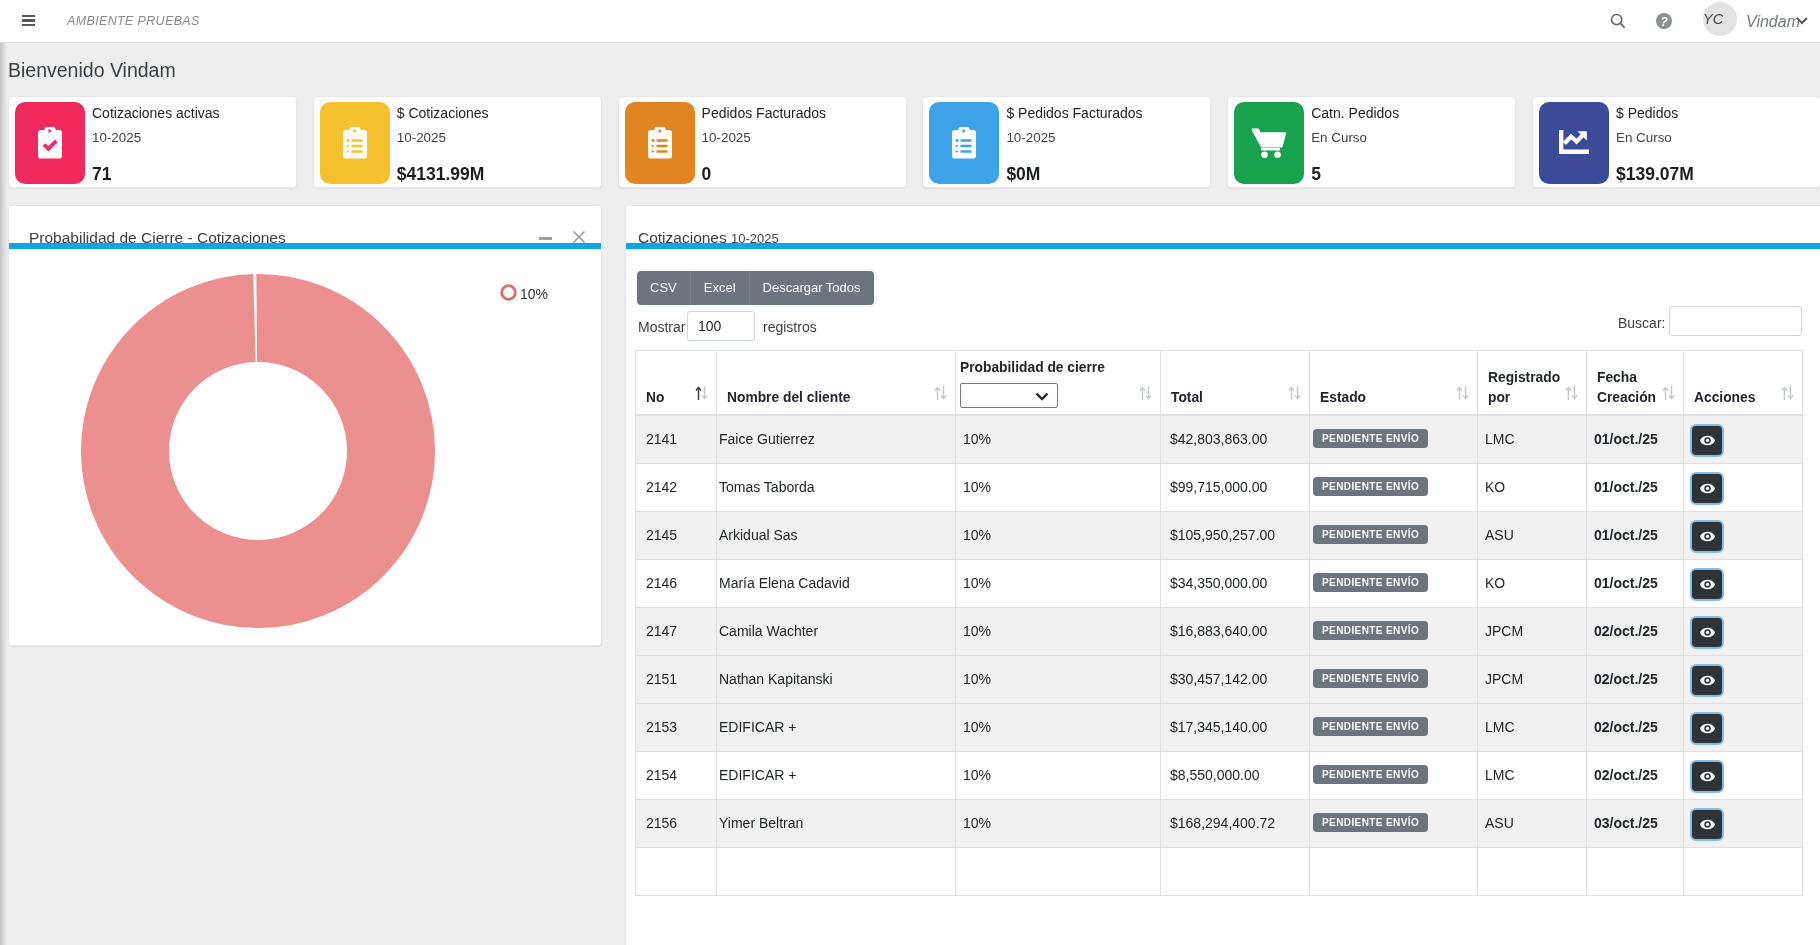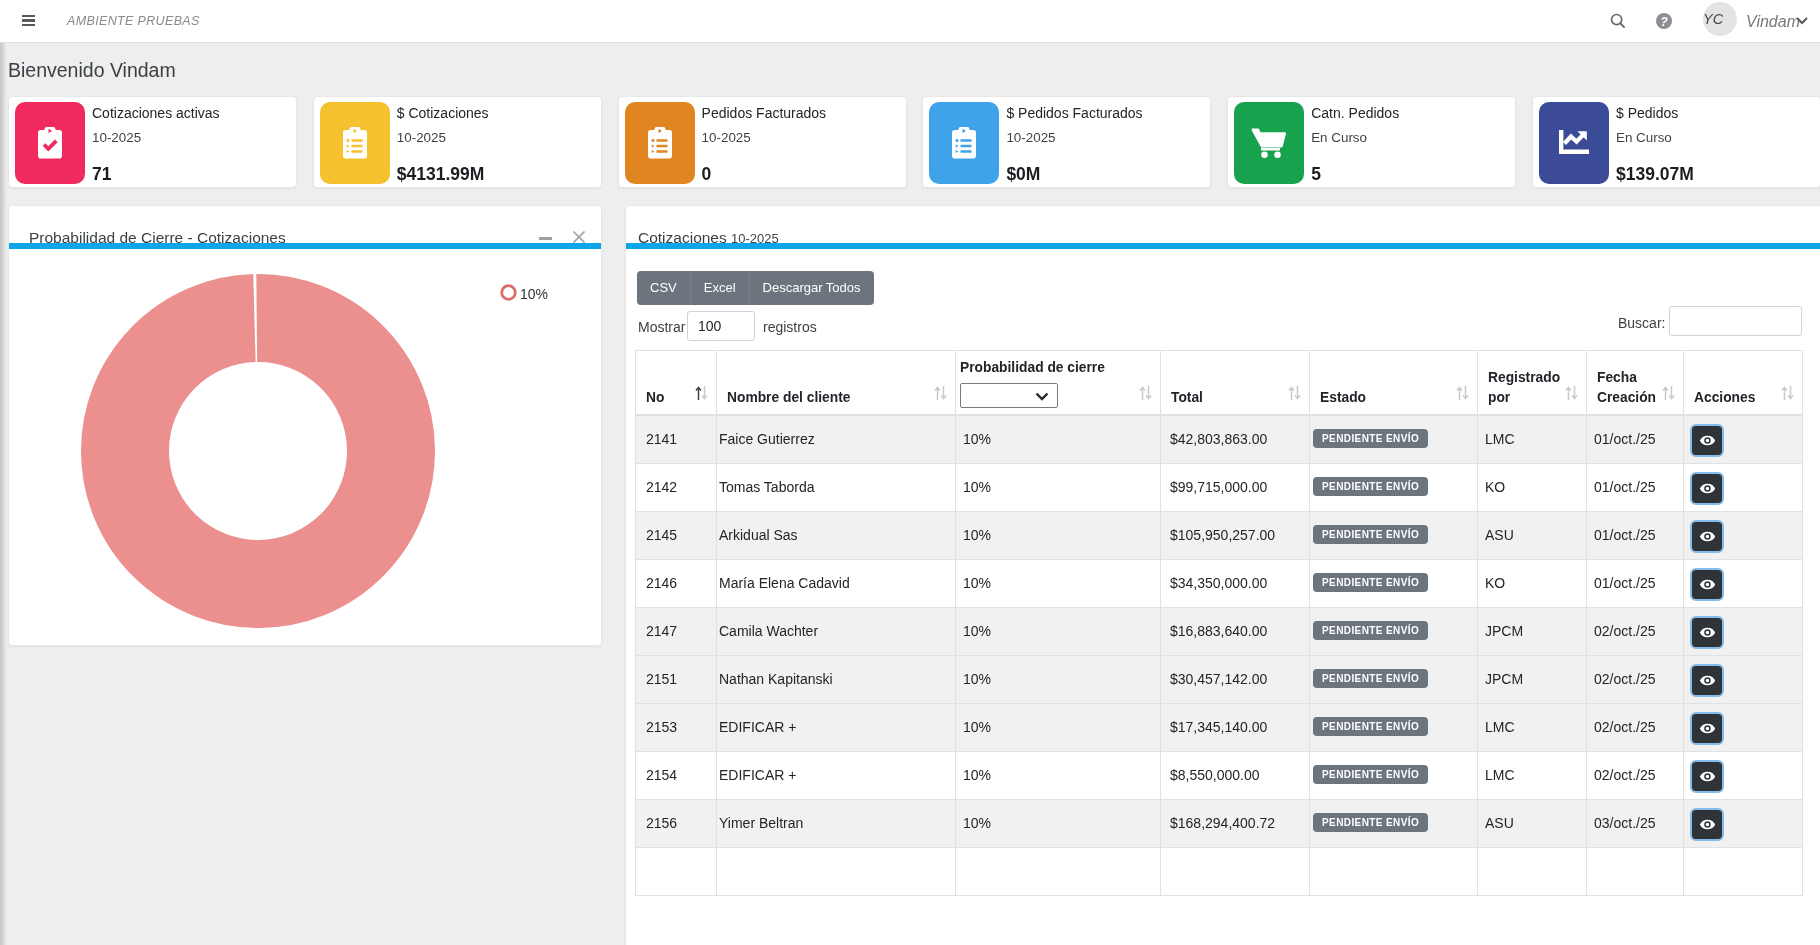--- a/index.html
+++ b/index.html
@@ -41,21 +41,21 @@
 .btngroup .b + .b { border-left:1px solid #78818a; }
 .lbl { position:absolute; font-size:14px; color:#404040; }
 .inp { position:absolute; background:#fff; border:1px solid #cfd4d9; border-radius:3px; font-size:14px; color:#212529; font-family:"Liberation Sans",sans-serif; }
 
 table.dt { position:absolute; left:9px; top:144px; border-collapse:collapse; table-layout:fixed; width:1167px; font-size:14px; }
 table.dt th, table.dt td { border:1px solid #dee2e6; }
 table.dt thead th { height:63.5px; vertical-align:bottom; text-align:left; font-size:13.8px; font-weight:bold; line-height:20px; padding:7px 10px 6px 10px; position:relative; border-bottom:2px solid #dee2e6; }
 table.dt thead th.h2 { padding-left:4px; }
 table.dt td { height:48px; padding:0 10px; vertical-align:middle; }
 table.dt td.c0 { } table.dt td.c1 { padding-left:2px;margin-top:36px; } table.dt td.c2 { padding-left:7px; } table.dt td.c3 { padding-left:9px; }
-table.dt td.c4 { padding-left:3px; } table.dt td.c5 { padding-left:7px; } table.dt td.c6 { padding-left:7px; } table.dt td.c7 { padding-left:6px; }
+table.dt td.c4 { padding-left:3px; } table.dt td.c5 { padding-left:7px; } table.dt td.c6 { padding-left:7px;font-weight:bold; } table.dt td.c7 { padding-left:6px; }
 tr.odd td { background:#f1f1f2; }
 tr.even td { background:#fff; }
 .sort { position:absolute; right:8px; bottom:13px; width:13px; height:16px; }
 .selprob { width:98px; height:25px; border:1px solid #767b80; border-radius:2px; background:#fff; position:relative; margin-top:5px; }
 .selprob svg { position:absolute; right:8px; top:8px; }
 .badge { display:inline-block; position:relative; top:-1px; background:#6c757d; color:#fff; font-size:10px; font-weight:bold; letter-spacing:.4px; padding:4px 9px 4px 9px; border-radius:4px; }
 .eyebtn { position:relative; top:1px; width:34px; height:33px; background:#2e3338; border:2px solid #85bbe8; border-radius:6px; display:inline-flex; align-items:center; justify-content:center; padding:0; }
 .edgeshadow { position:absolute; left:0; top:43px; width:7px; height:902px; background:linear-gradient(90deg, rgba(0,0,0,.18), rgba(0,0,0,0)); z-index:5; }
 </style></head>
 <body>

